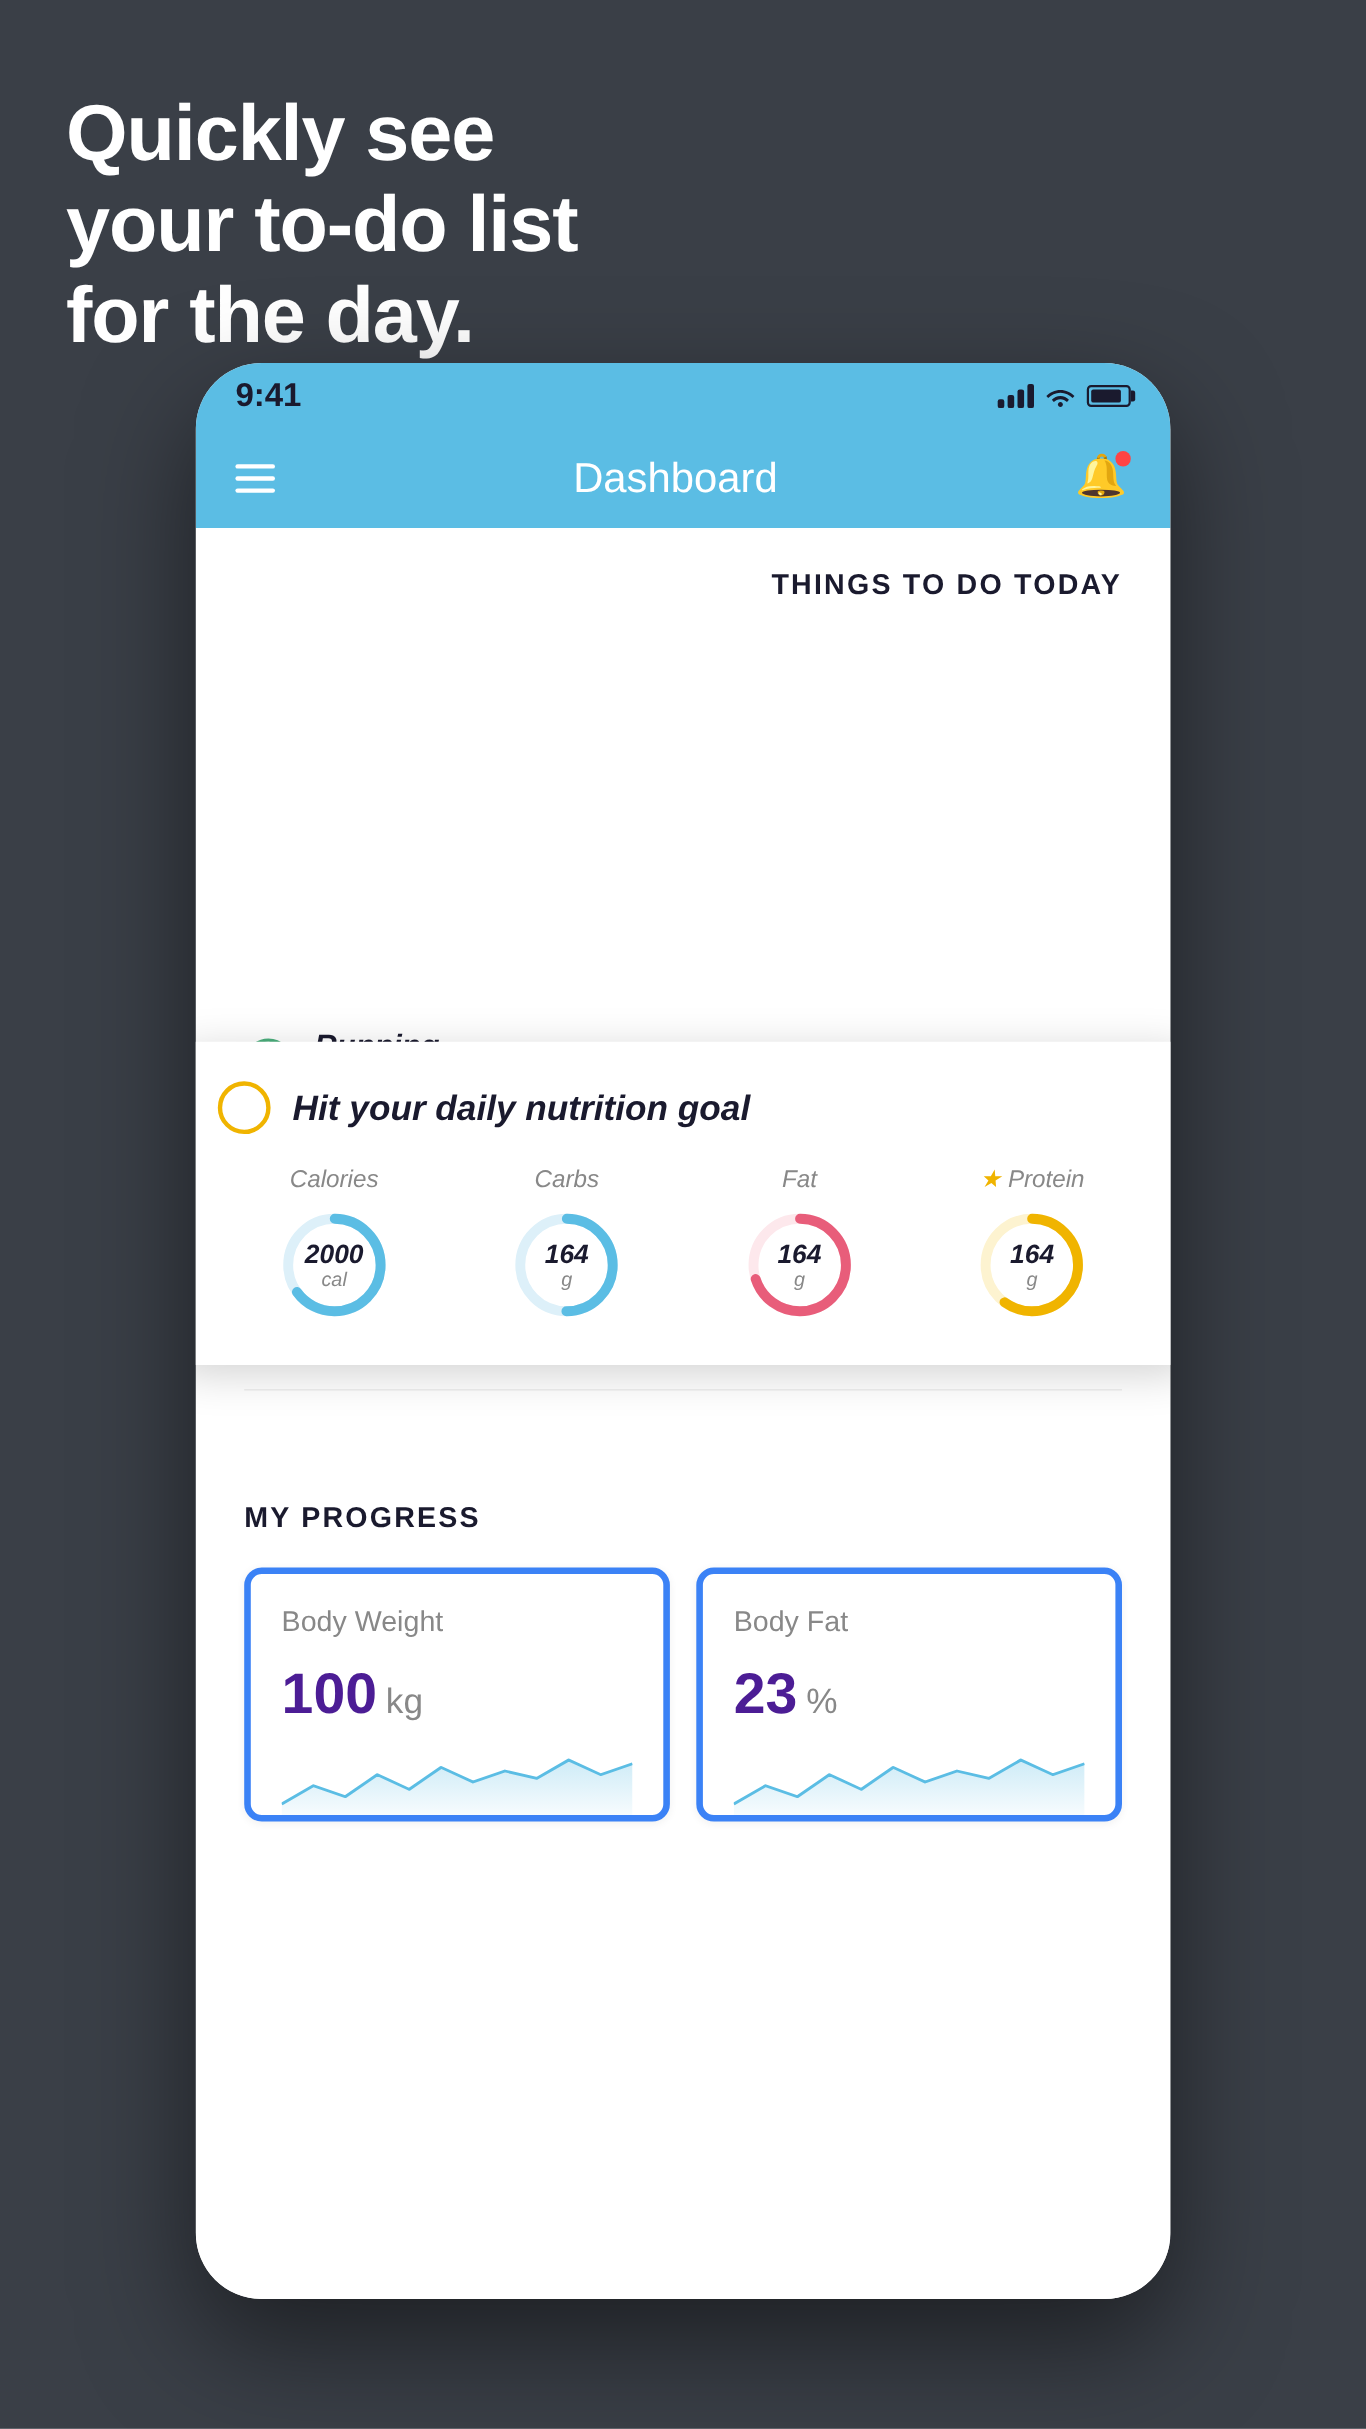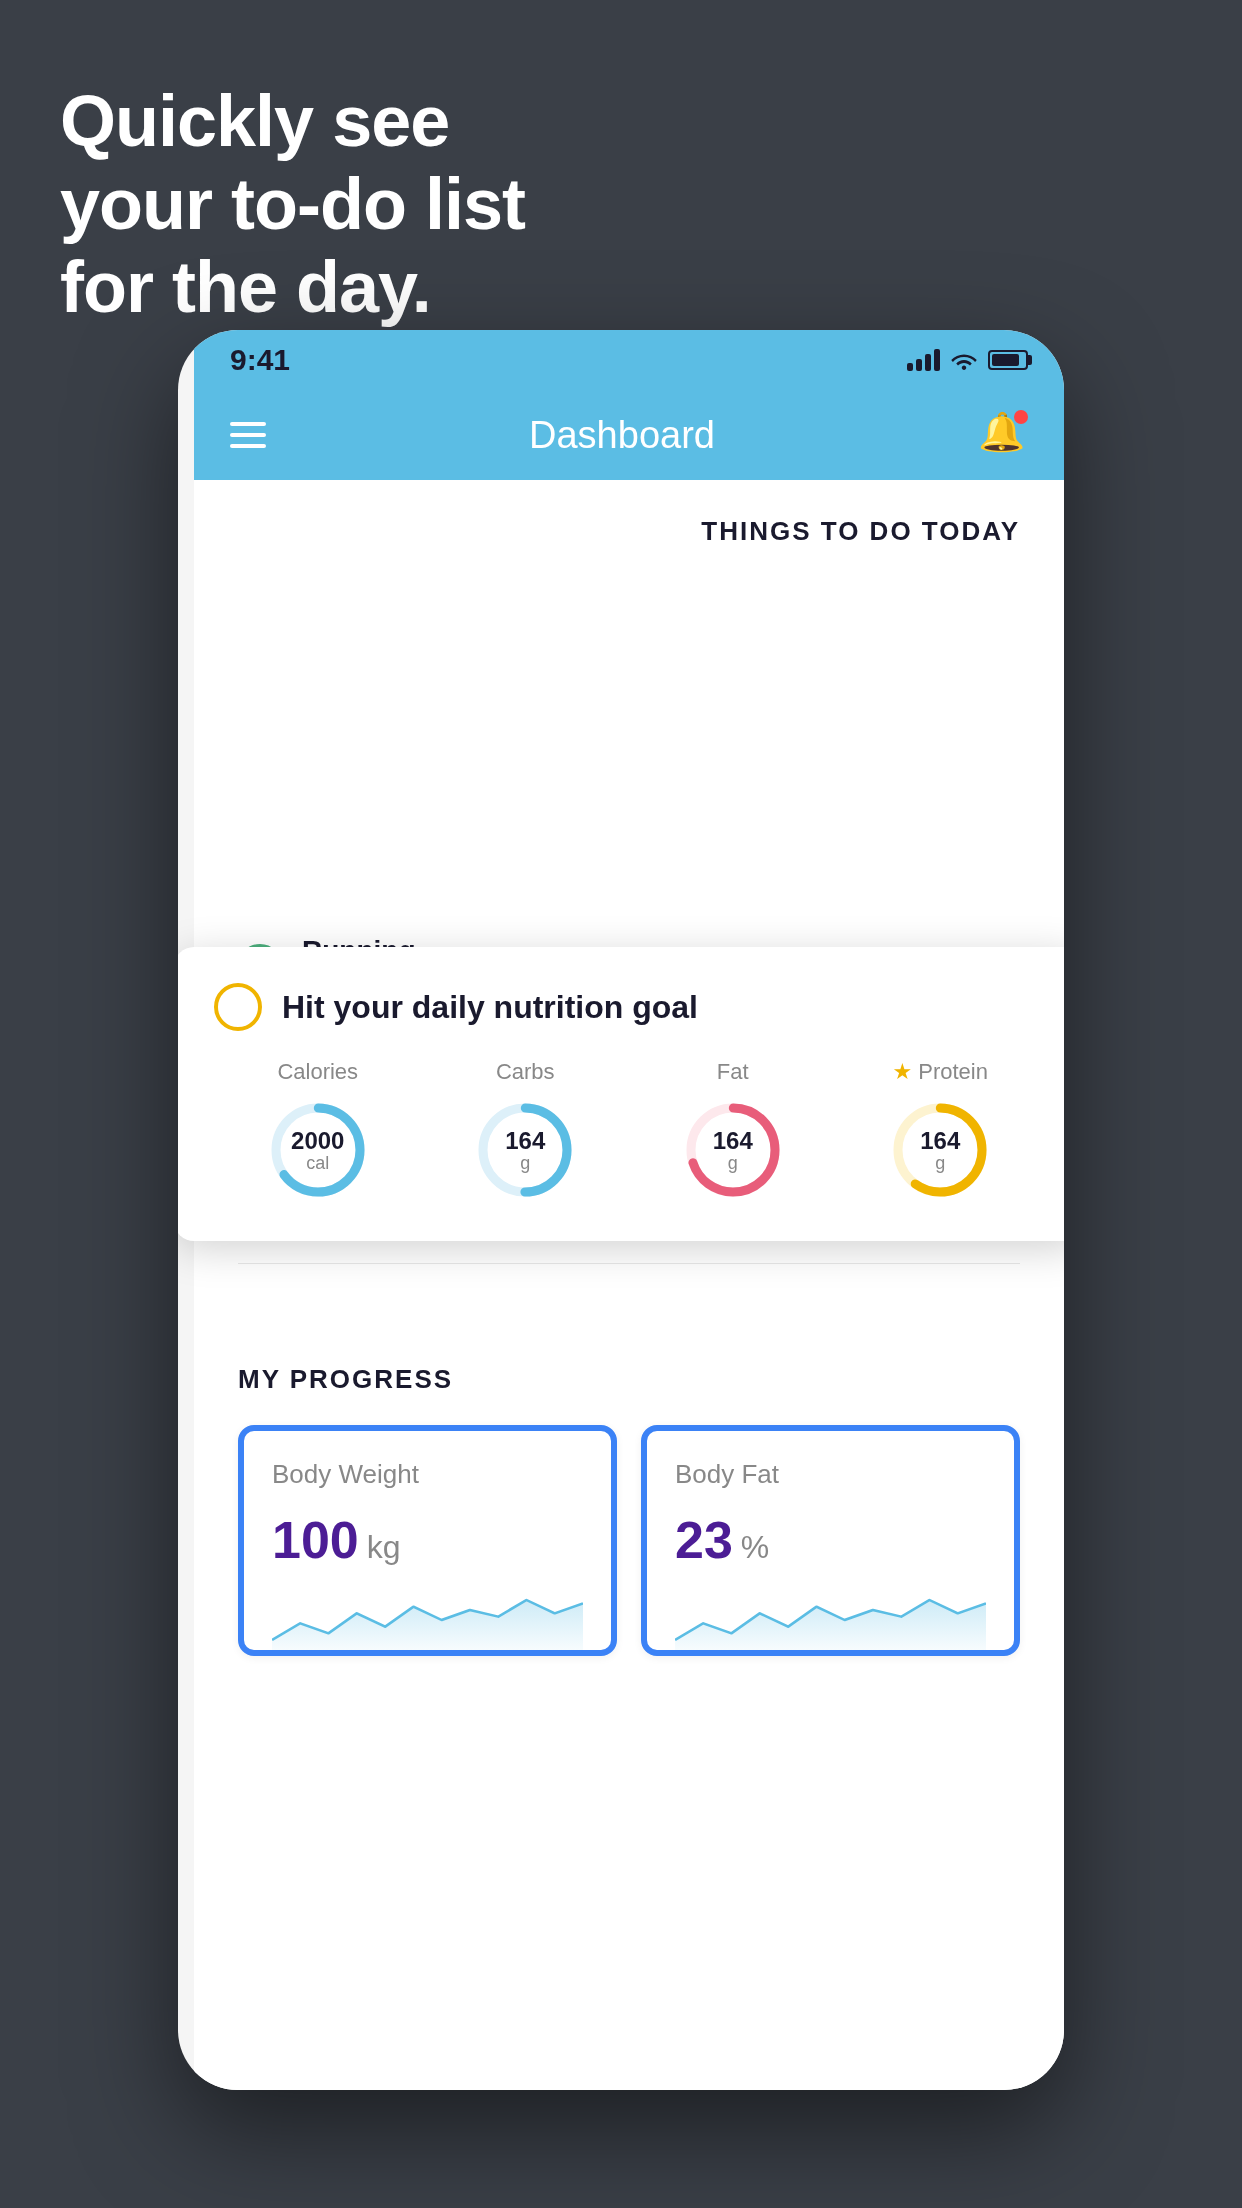--- a/index.html
+++ b/index.html
@@ -29,21 +29,20 @@
     .phone {
       position: absolute;
       top: 330px;
       left: 178px;
       width: 886px;
       height: 1760px;
       background: #f5f5f5;
       border-radius: 60px;
       overflow: hidden;
       box-shadow: 0 40px 100px rgba(0,0,0,0.5);
-      padding-left: 16px;
     }
 
     
     .status-bar {
       background: #5bbde4;
       height: 60px;
       display: flex;
       align-items: center;
       justify-content: space-between;
       padding: 0 36px;
@@ -346,20 +345,21 @@
       position: relative;
     }
     .progress-chart svg {
       width: 100%;
       height: 60px;
     }
 
     
     .todo-list-wrapper {
       position: relative;
+      font-style: italic;
     }
   </style>
 </head>
 <body>
 
 <div class="hero-text">
   <div>Quickly see</div>
   <div>your to-do list</div>
   <div>for the day.</div>
 </div>

